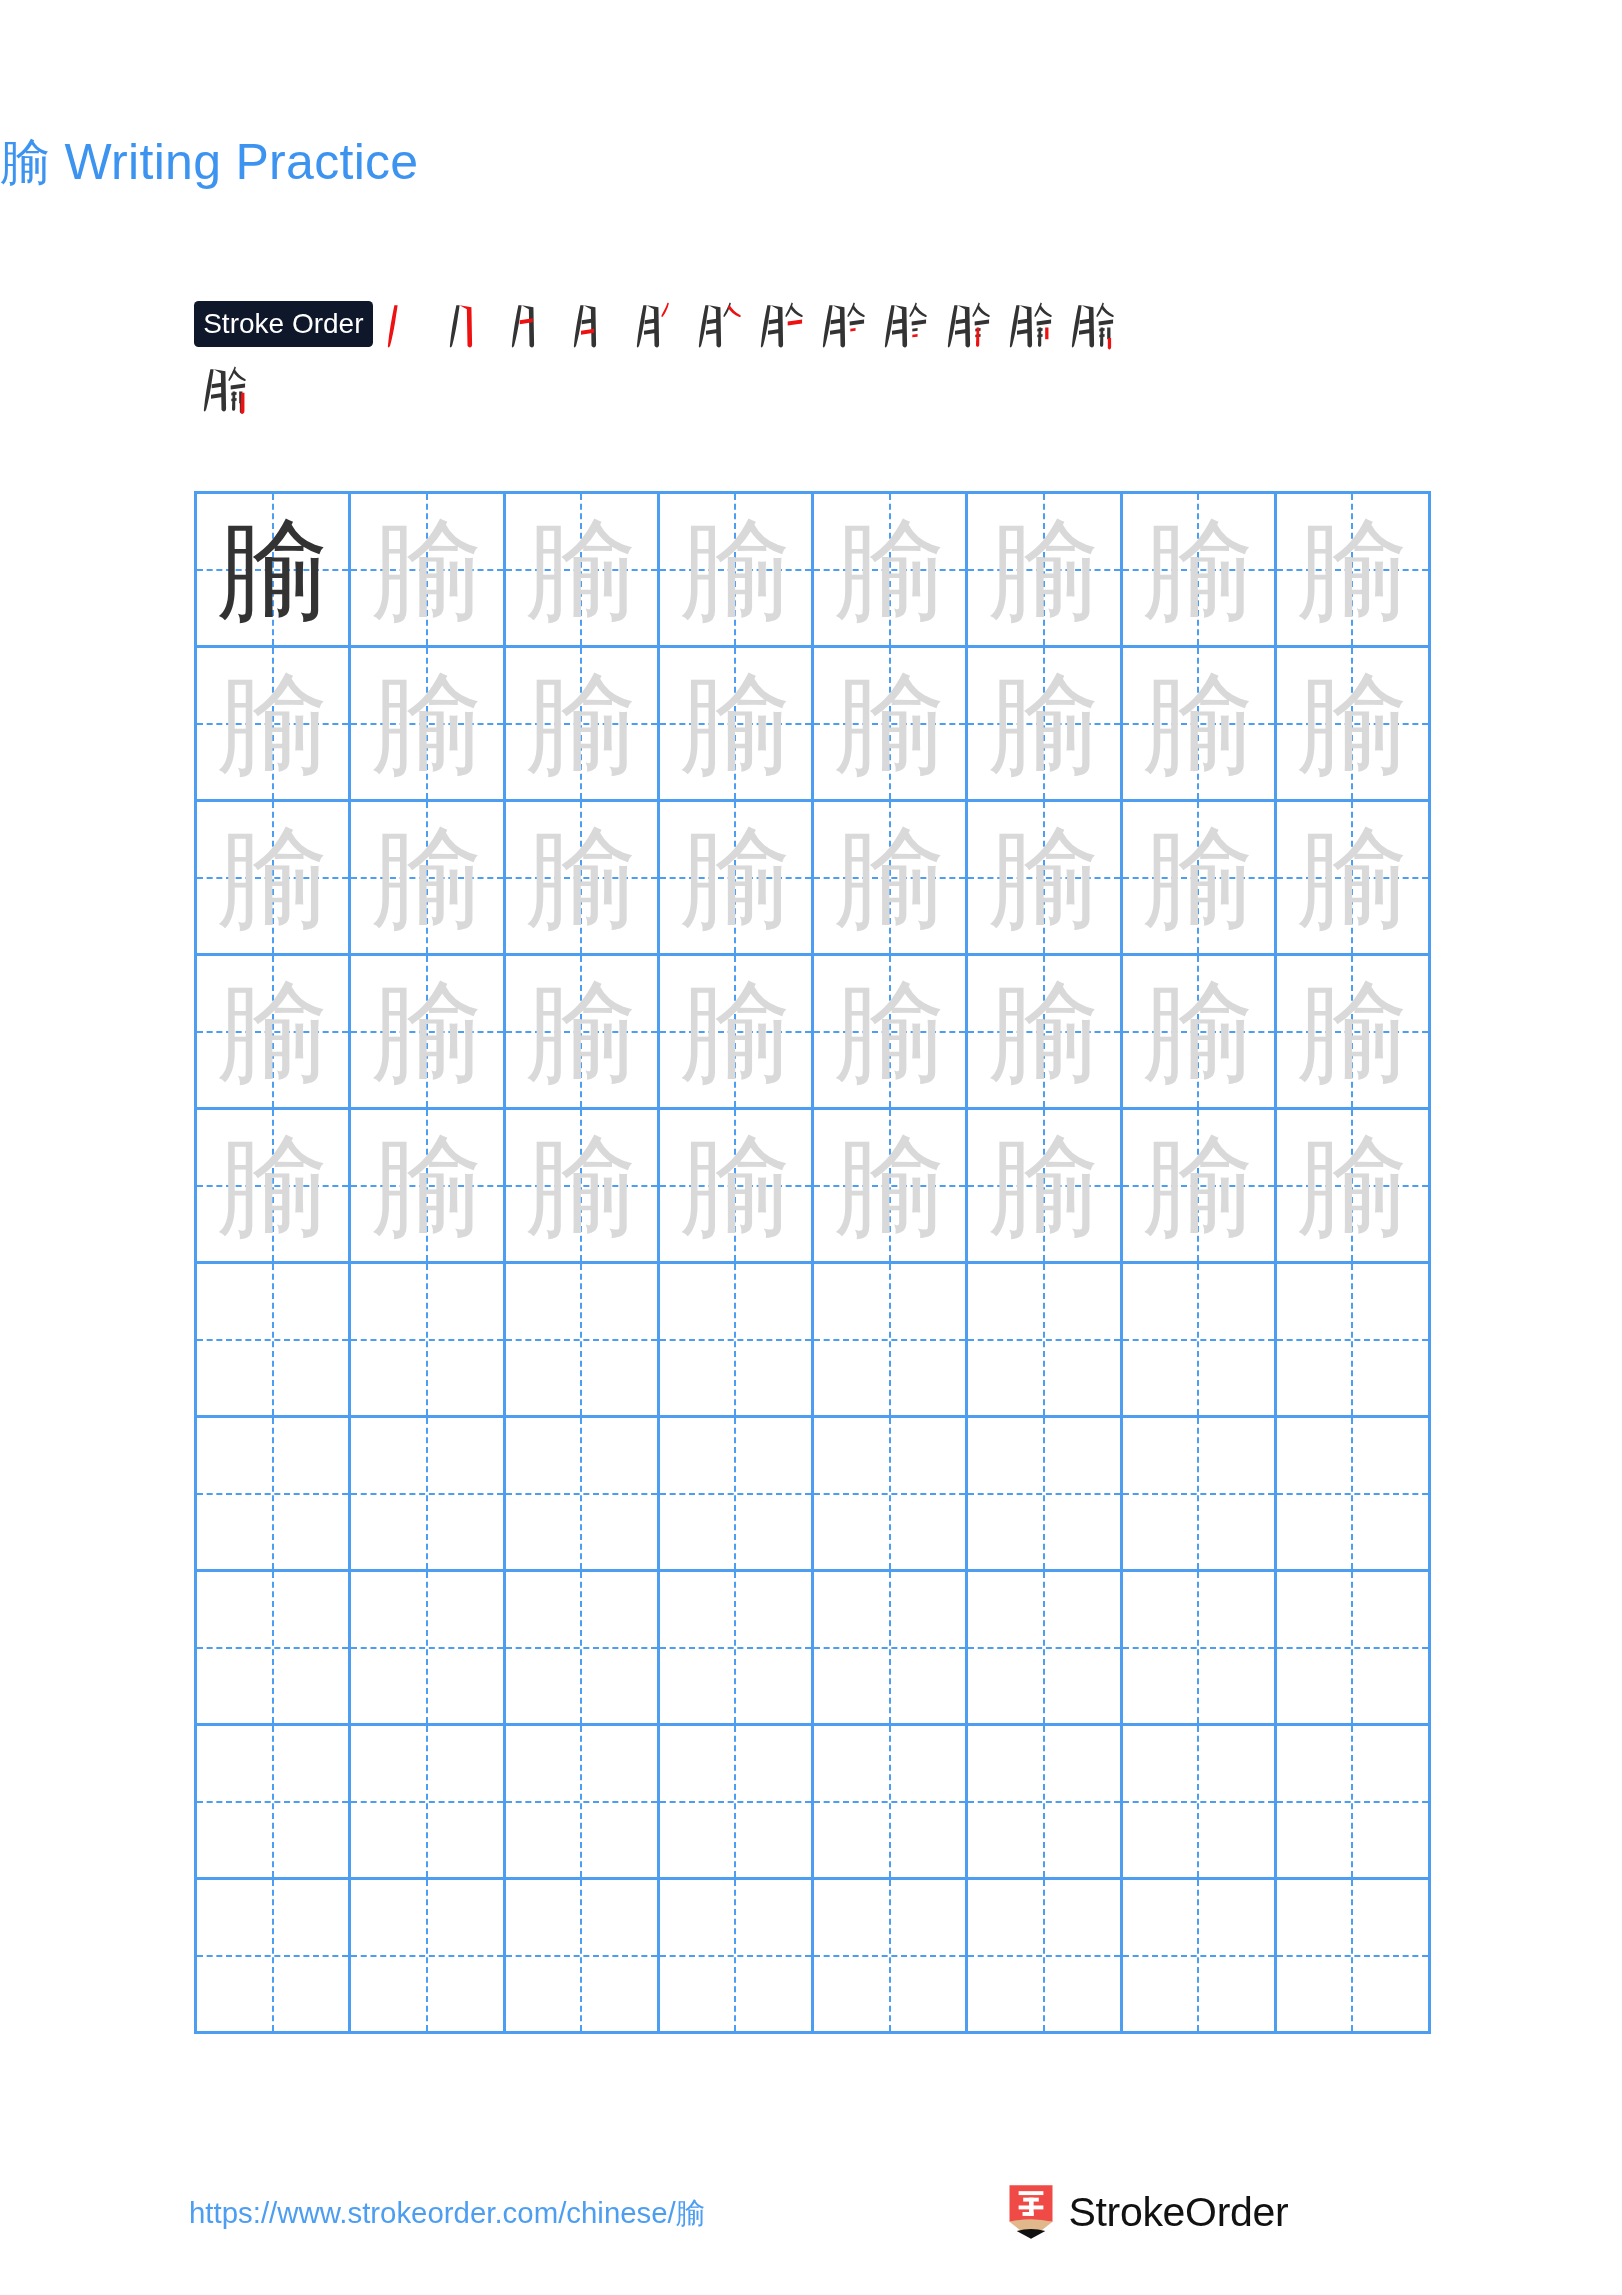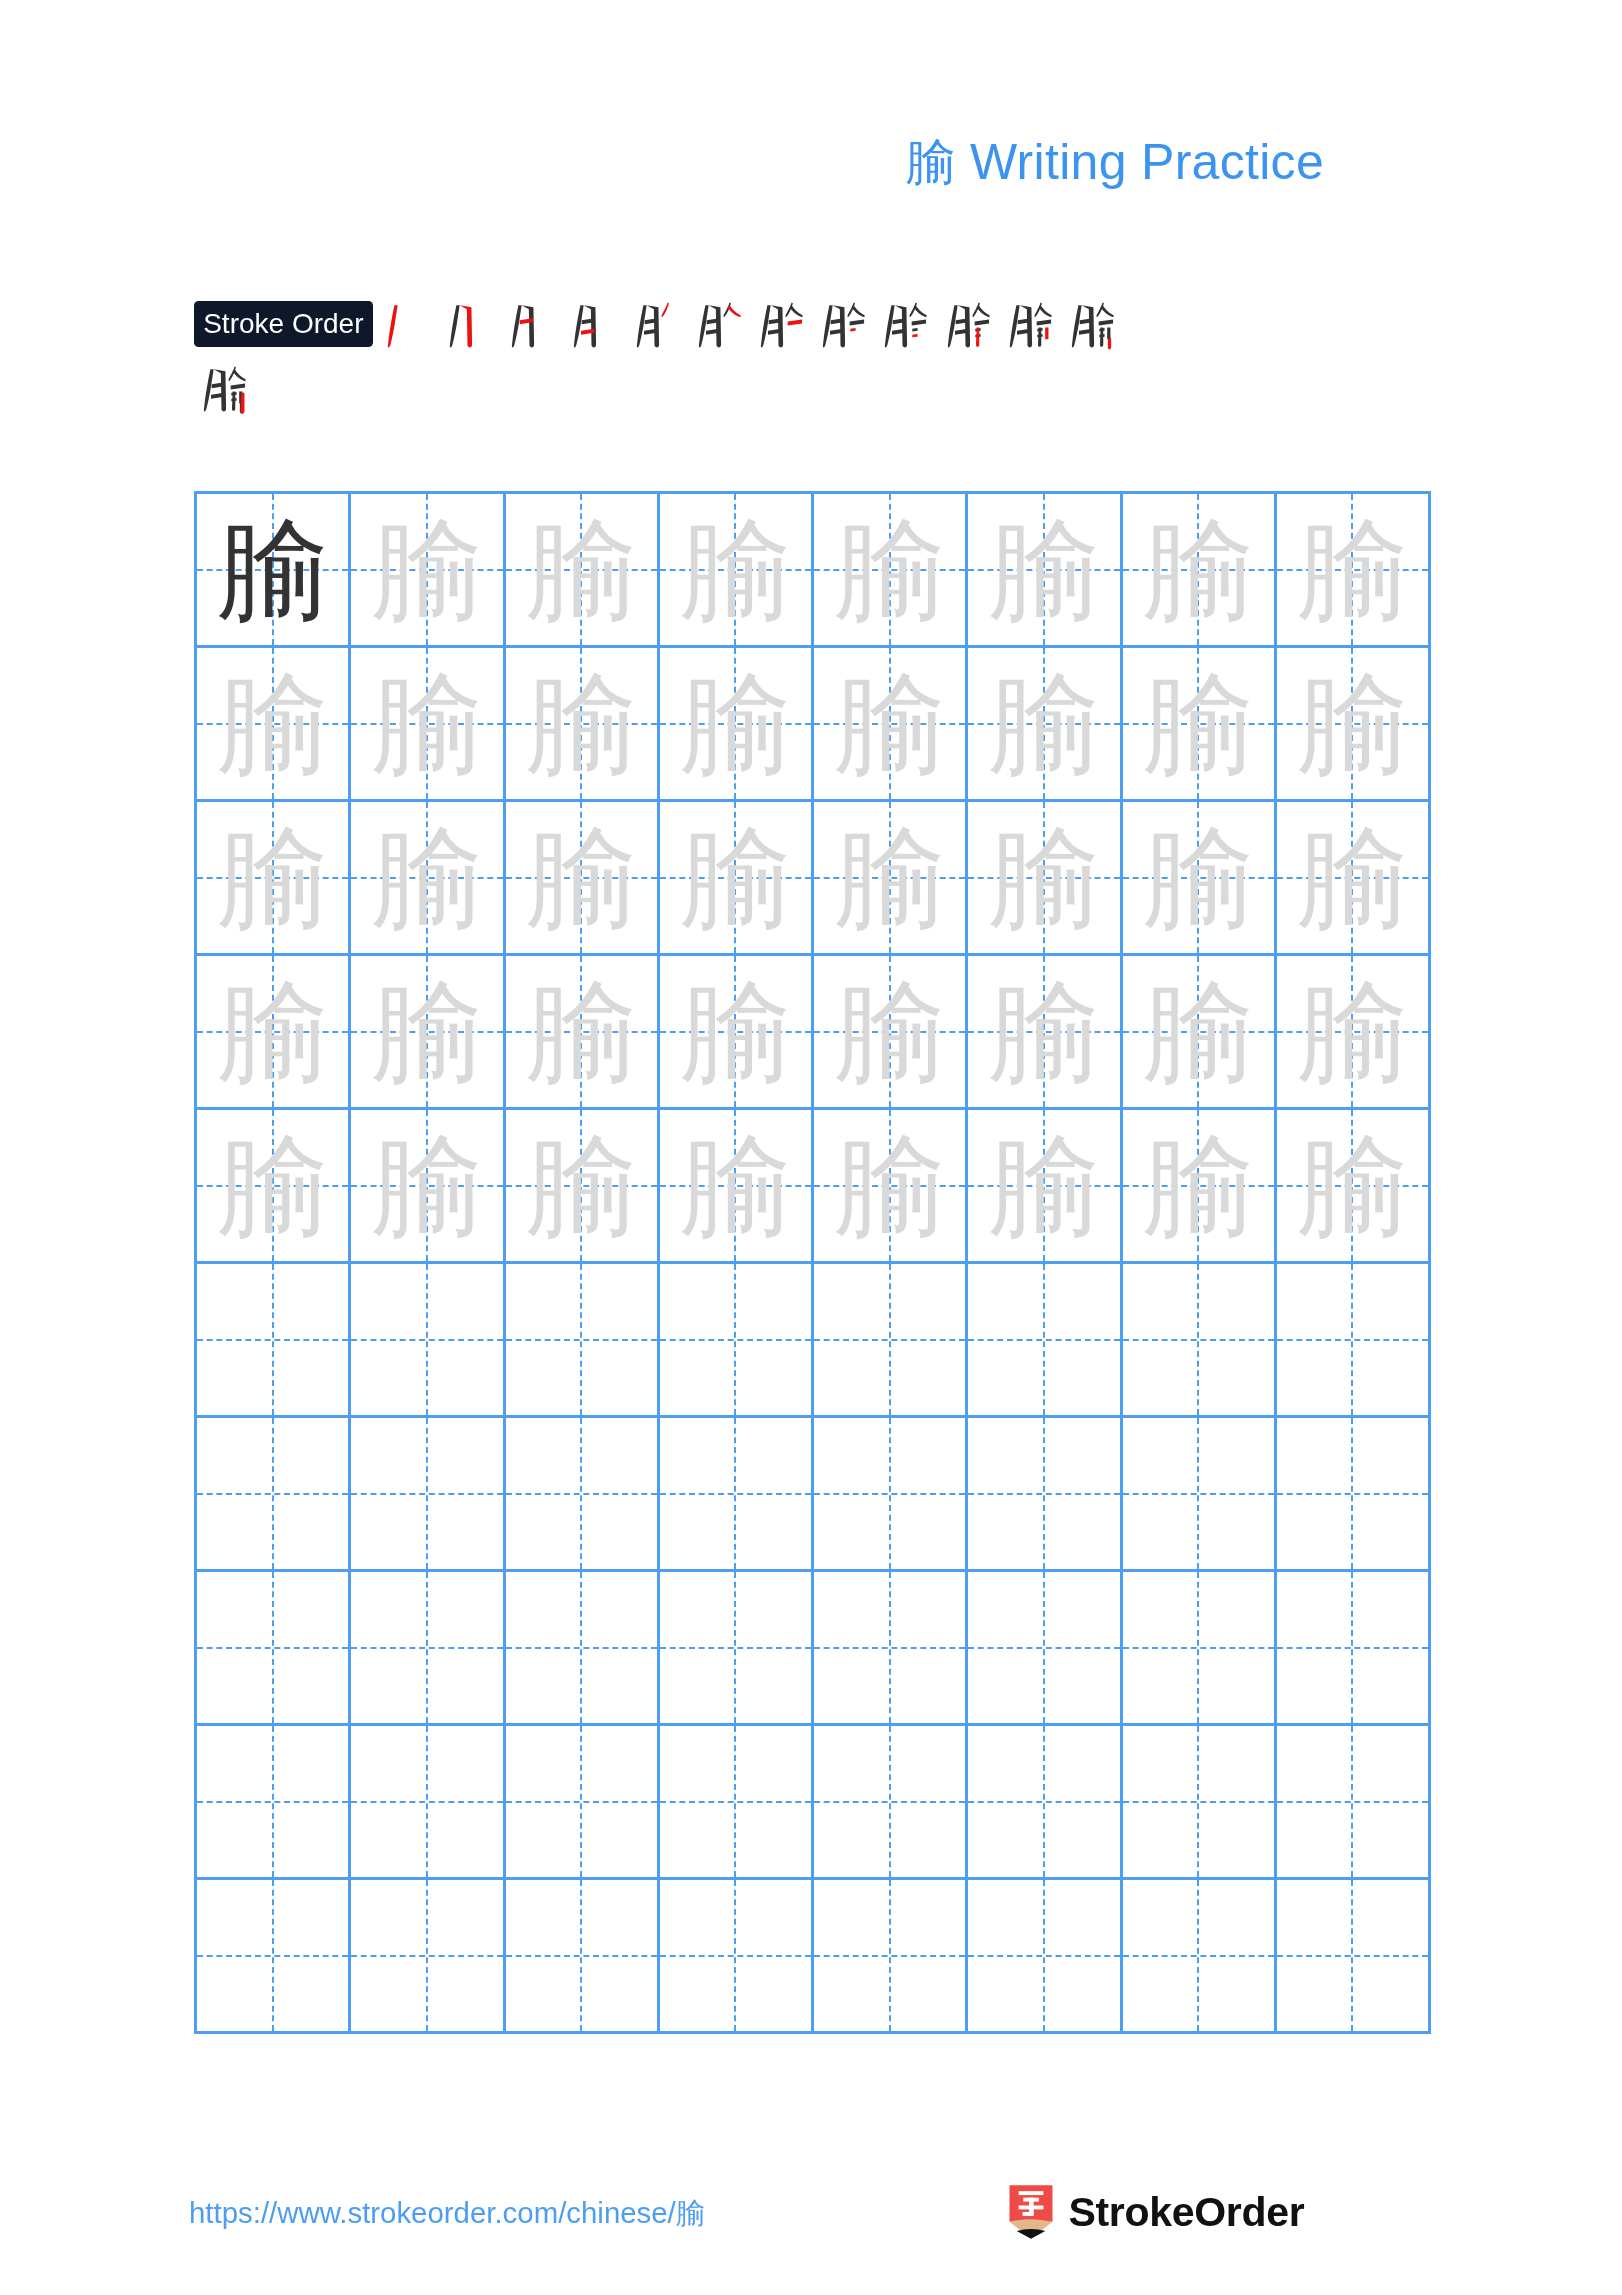--- a/index.html
+++ b/index.html
@@ -14,21 +14,21 @@
     font-family: "Liberation Sans", sans-serif;
     overflow: hidden;
   }
 
   
   .page-title {
     position: absolute;
     top: 98px;
     left: 0;
     width: 1324px;
-    text-align: right;
+    text-align: left;
     color: #3d94f0;
     font-size: 50px;
     font-weight: normal;
     letter-spacing: 0.3px;
     line-height: 1.2;
     white-space: nowrap;
   }
 
   
   .stroke-order-section {
@@ -140,21 +140,21 @@
     position: absolute;
     left: 1008px;
     top: 2184px;
     display: flex;
     align-items: center;
     gap: 14.4px;
   }
   .brand-logo { width: 46px; height: 56px; display: block; }
   .brand-name {
     font-size: 41px;
-    font-weight: bold;
+    font-weight: normal;
     color: #111111;
     letter-spacing: -0.3px;
     line-height: 1;
     white-space: nowrap;
   }
 </style>
 </head>
 <body>
 
 <h1 class="page-title">腧 Writing Practice</h1>

